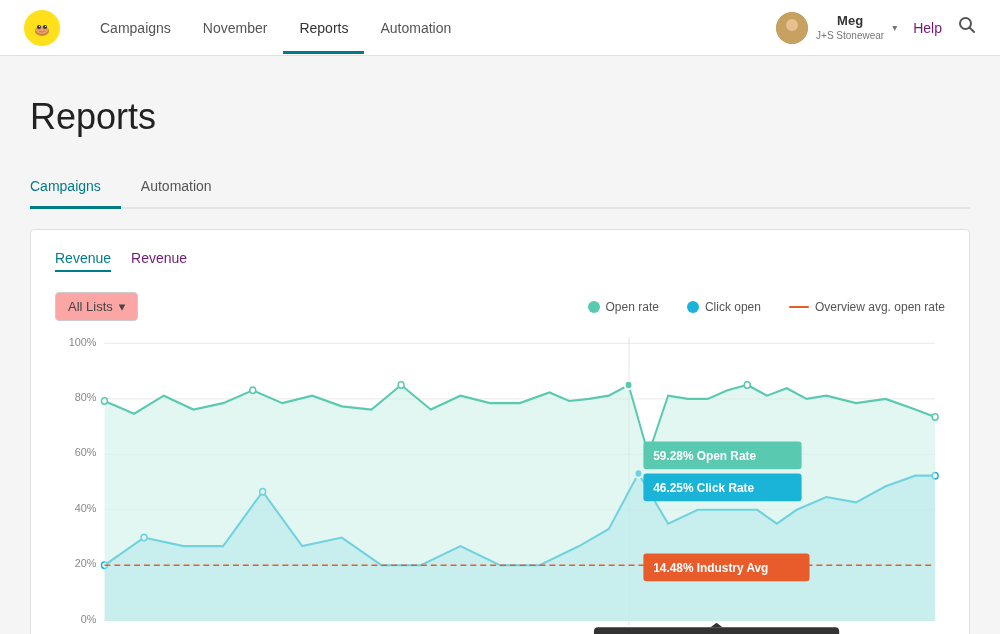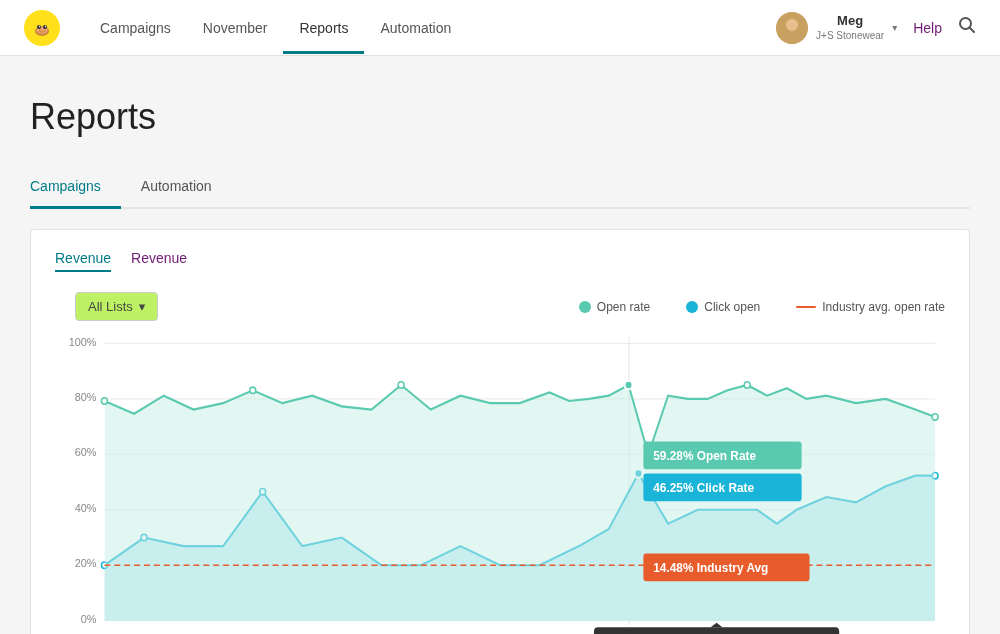--- a/index.html
+++ b/index.html
@@ -79,26 +79,26 @@
     .subtabs { display: flex; gap: 20px; margin-bottom: 20px; }
     .subtab {
       font-size: 14px; color: #701a75; cursor: pointer; padding-bottom: 4px;
       border-bottom: 2px solid transparent;
     }
     .subtab.active { color: #007c89; border-bottom-color: #007c89; }
 
     
     .chart-controls { display: flex; align-items: center; justify-content: space-between; margin-bottom: 16px; }
     .dropdown-btn {
-      border: 1px solid #ccc; background: #bef264; border-radius: 4px;
+      border: 1px solid #ccc; background: #fca5a5; border-radius: 4px;
       padding: 6px 12px; font-size: 13px; cursor: pointer;
-      display: flex; align-items: center; gap: 6px; color: #444; margin-left: 20px;
-    }
-
-    .legend { display: flex; align-items: center; gap: 36px; text-align: right; }
+      display: flex; align-items: center; gap: 6px; color: #444;
+    }
+
+    .legend { display: flex; align-items: center; gap: 28px; text-align: right; }
     .legend-item { display: flex; align-items: center; gap: 6px; font-size: 12px; color: #555; }
     .legend-dot { width: 12px; height: 12px; border-radius: 50%; }
     .legend-line { width: 20px; height: 3px; border-radius: 2px; }
 
     
     .chart-wrap { position: relative; width: 100%; height: 320px; }
     svg.chart { width: 100%; height: 100%; }
   </style>
 </head>
 <body>
@@ -176,21 +176,21 @@
         <div class="legend-item">
           <div class="legend-dot" style="background:#59c9b0"></div>
           <span>Open rate</span>
         </div>
         <div class="legend-item">
           <div class="legend-dot" style="background:#1ab4d8"></div>
           <span>Click open</span>
         </div>
         <div class="legend-item">
           <div class="legend-line" style="background:#e85c2c; border-top: 2px dashed #e85c2c; height:0; margin:4px 0;"></div>
-          <span>Industry avg. open rate</span>
+          <span>Overview avg. open rate</span>
         </div>
       </div>
     </div>
 
     <div class="chart-wrap">
       <svg class="chart" viewBox="0 0 900 300" preserveAspectRatio="none">
         <defs>
           <clipPath id="chart-clip">
             <rect x="50" y="0" width="840" height="270"></rect>
           </clipPath>

